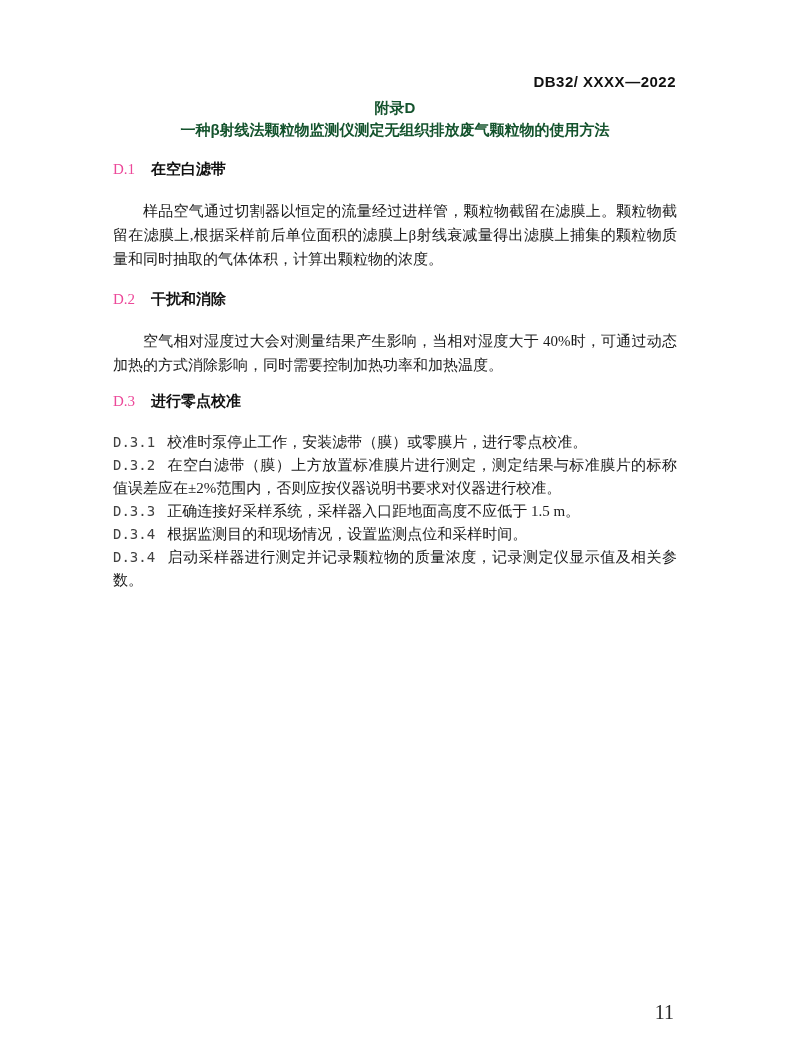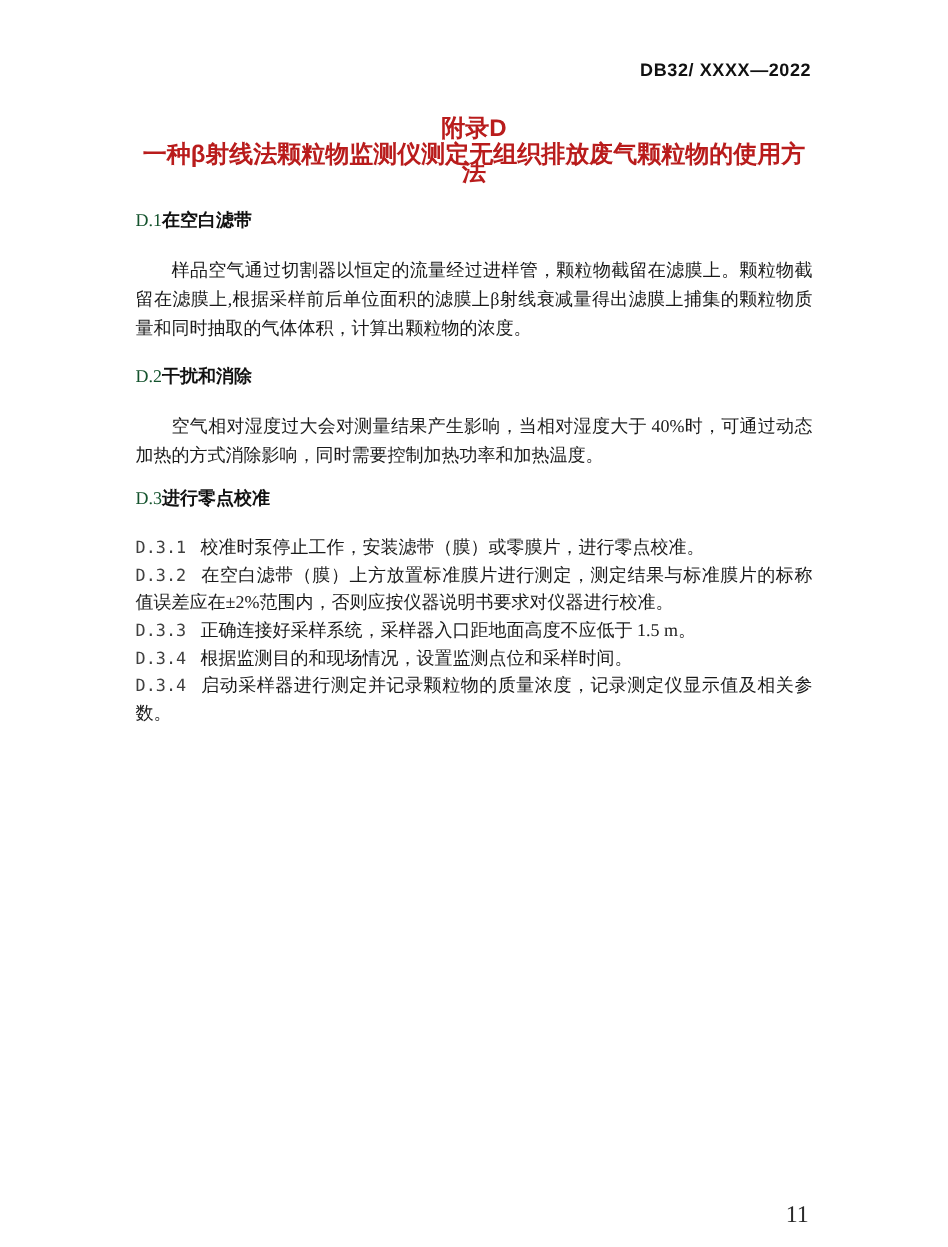--- a/index.html
+++ b/index.html
@@ -8,55 +8,55 @@
     position: relative;
     width: 790px;
     height: 1039px;
     background: #ffffff;
     font-family: "Liberation Serif", serif;
     color: #1a1a1a;
     overflow: hidden;
   }
   .doc-header {
     position: absolute;
-    top: 50px;
+    top: 73px;
     right: 114px;
     font-family: "Liberation Sans", sans-serif;
     font-weight: bold;
     font-size: 15px;
     letter-spacing: 0.5px;
     color: #111;
   }
   .content {
     position: absolute;
     left: 113px;
     top: 100px;
     width: 564px;
   }
   .title-block { text-align: center; }
   .title-line {
     font-family: "Liberation Sans", sans-serif;
     font-weight: bold;
-    font-size: 20px;
+    font-size: 15px;
     line-height: 15px;
     margin-top: 7px;
-    color: #b91c1c;
+    color: #14532d;
   }
   .title-line:first-child { margin-top: 0; }
   .sec-heading {
     margin-top: 20px;
     font-size: 15px;
     line-height: 16px;
     white-space: nowrap;
   }
   .sec-heading .sec-num {
     font-family: "Liberation Serif", serif;
     font-weight: 400;
-    margin-right: 0;
-    color: #14532d;
+    margin-right: 16px;
+    color: #ec4899;
   }
   .sec-heading .sec-title {
     font-family: "Liberation Sans", sans-serif;
     font-weight: bold;
     color: #111;
   }
   .sec-heading.first { margin-top: 24px; }
   .body-para {
     margin-top: 22px;
     font-size: 15px;

